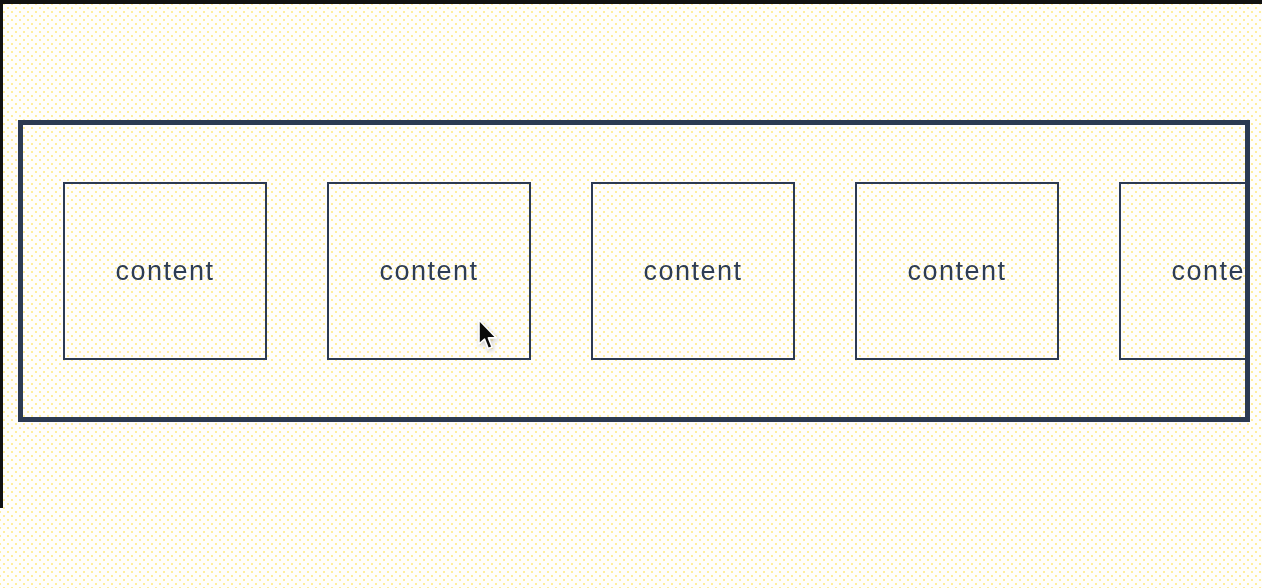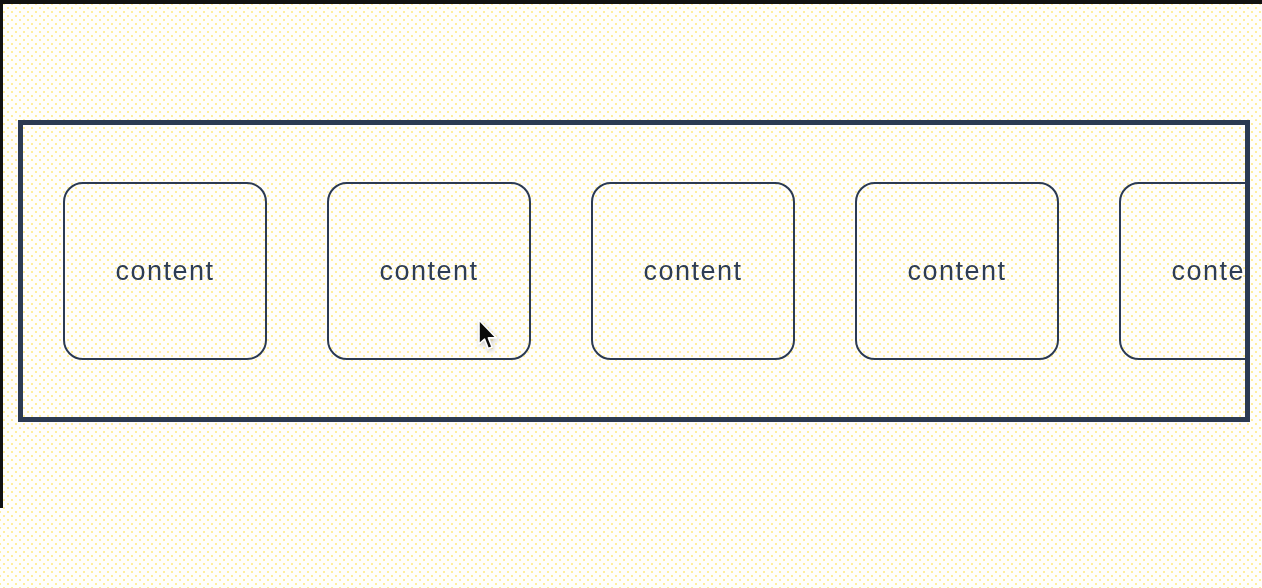--- a/index.html
+++ b/index.html
@@ -45,21 +45,21 @@
     display: flex;
     align-items: center;
     gap: 60px;
     padding-left: 40px;
   }
   .card {
     flex: 0 0 auto;
     width: 204px;
     height: 178px;
     border: 2px solid var(--navy);
-    border-radius: 20px;
+    border-radius: 0;
     display: flex;
     align-items: center;
     justify-content: center;
   }
   .card-label {
     font-size: 27px;
     font-weight: 400;
     letter-spacing: 1.5px;
     color: var(--text-navy);
     white-space: nowrap;

